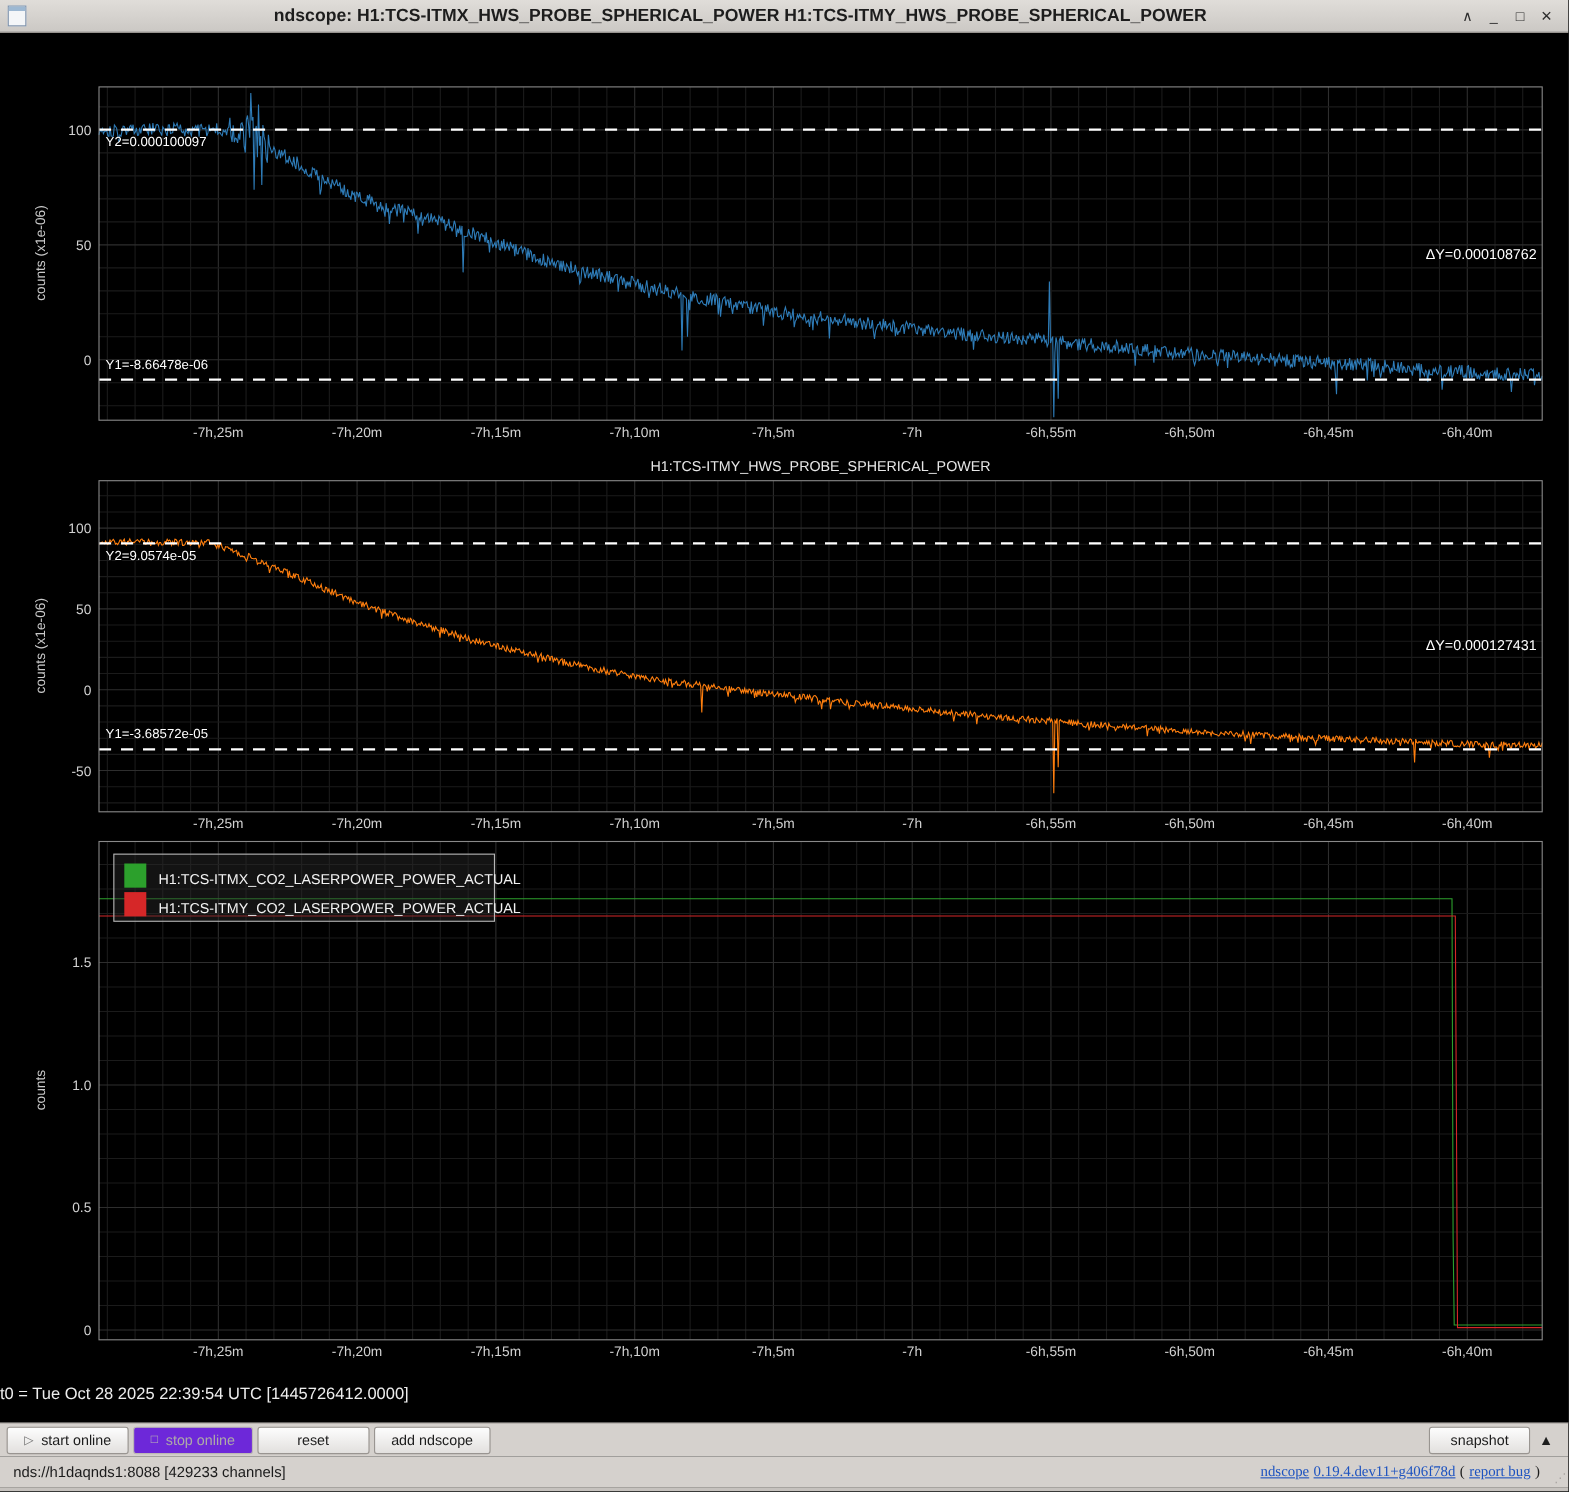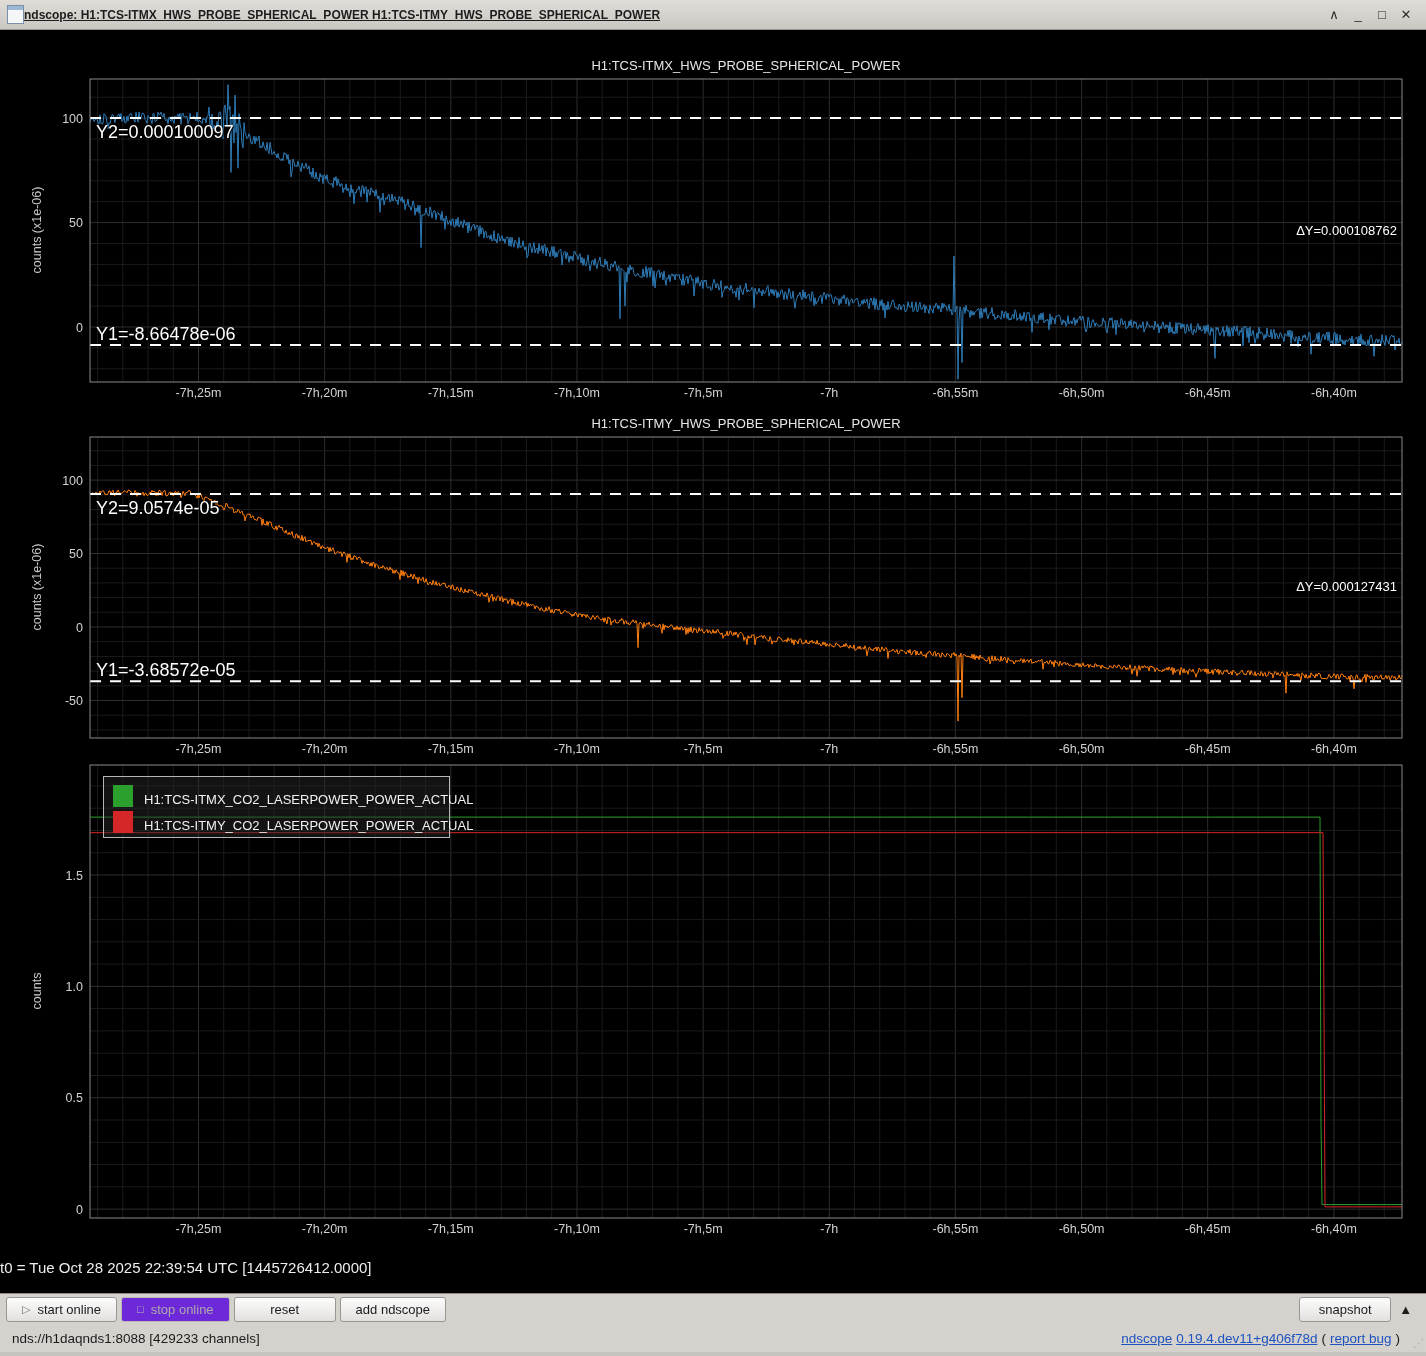--- a/index.html
+++ b/index.html
@@ -5,32 +5,32 @@
   html,body{margin:0;padding:0;background:#3a3a3a;}
   .window{width:1426px;height:1356px;position:relative;background:#000;
     font-family:"Liberation Sans",sans-serif;overflow:hidden;}
   
   .titlebar{height:30px;background:linear-gradient(#e0ddd9,#cbc8c4);
     border-bottom:1px solid #97938f;box-sizing:border-box;
     display:flex;align-items:center;}
   .win-icon{width:15px;height:17px;margin-left:7px;background:#f4f6f8;
     border:1px solid #7a8fa8;position:relative;}
   .win-icon:before{content:"";position:absolute;left:0;top:0;right:0;height:4px;background:#9db8d2;}
-  .title-text{flex:1;font-size:12px;font-weight:bold;color:#1d1d1d;
-    white-space:nowrap;overflow:hidden;text-decoration:underline;}
+  .title-text{flex:1;text-align:center;font-size:16px;font-weight:bold;color:#1d1d1d;
+    white-space:nowrap;overflow:hidden;}
   .win-controls{display:flex;align-items:center;margin-right:8px;}
   .win-controls span{width:24px;text-align:center;color:#2c2c2c;font-size:13px;cursor:default;}
   
   .plot-region{position:relative;width:1426px;height:1263px;background:#000;}
   #charts{position:absolute;left:0;top:0;}
   .plot-title{position:absolute;left:90px;width:1312px;text-align:center;
     font-size:13px;color:#e6e6e6;}
   .vlabel{position:absolute;left:-42px;width:160px;height:16px;text-align:center;
     font-size:12.5px;color:#c9c9c9;transform:rotate(-90deg);}
-  .cursor-label{position:absolute;left:96px;font-size:18px;color:#ffffff;
+  .cursor-label{position:absolute;left:96px;font-size:12px;color:#ffffff;
     text-shadow:1px 1px 1px #000;white-space:nowrap;text-align:right;}
   .dy-label{position:absolute;right:29px;font-size:13px;color:#ffffff;
     text-shadow:1px 1px 1px #000;white-space:nowrap;margin-left:40px;}
   .legend{position:absolute;left:103px;top:746px;width:347px;height:62px;
     box-sizing:border-box;border:1px solid #b6b6b6;background:rgba(42,42,42,0.45);
     padding:4px 9px;display:flex;flex-direction:column;justify-content:space-around;}
   .legend-row{display:flex;align-items:flex-end;gap:11px;height:25px;}
   .swatch{width:20px;height:22px;flex:0 0 auto;}
   .legend-label{font-size:13px;color:#f2f2f2;white-space:nowrap;}
   .t0-label{position:absolute;top:1229px;left:0;width:100%;text-align:left;
@@ -43,21 +43,21 @@
     display:flex;align-items:center;justify-content:center;gap:7px;cursor:default;
     font-family:"Liberation Sans",sans-serif;}
   .btn .bicon{font-size:11px;color:#6f6f6f;}
   .btn.disabled{color:#aeaba7;background:#6d28d9;border-color:#bcb8b4;}
   .btn.disabled .bicon{color:#bcb8b4;}
   .spacer{flex:1;}
   .collapse{color:#1d1d1d;font-size:13px;margin:0 8px 0 4px;cursor:default;}
   
   .statusbar{height:28px;background:#d5d1cd;display:flex;align-items:center;
     padding:0 12px;font-size:13.5px;color:#1b1b1b;}
-  .status-right{margin-left:auto;display:flex;align-items:flex-start;gap:4px;margin-right:14px;}
+  .status-right{margin-left:auto;display:flex;align-items:flex-start;gap:4px;margin-right:14px;font-family:Liberation Serif, serif;}
   a.link{color:#1d53c0;text-decoration:underline;cursor:pointer;}
   .grip{position:absolute;right:2px;bottom:6px;color:#a8a4a0;font-size:11px;}
   .bottom-strip{height:4px;background:#c6c2be;}
 </style>
 </head>
 <body>
 
 <div class="window">
 
   <div class="titlebar">
@@ -330,21 +330,20 @@
         <text x="955.4" y="1203" text-anchor="middle" fill="#d2d2d2" font-size="12.5px" font-family="Liberation Sans, sans-serif">-6h,55m</text>
         <text x="1081.6" y="1203" text-anchor="middle" fill="#d2d2d2" font-size="12.5px" font-family="Liberation Sans, sans-serif">-6h,50m</text>
         <text x="1207.7" y="1203" text-anchor="middle" fill="#d2d2d2" font-size="12.5px" font-family="Liberation Sans, sans-serif">-6h,45m</text>
         <text x="1333.9" y="1203" text-anchor="middle" fill="#d2d2d2" font-size="12.5px" font-family="Liberation Sans, sans-serif">-6h,40m</text>
         <text x="83" y="1183.6" text-anchor="end" fill="#d2d2d2" font-size="12.5px" font-family="Liberation Sans, sans-serif">0</text>
         <text x="83" y="1072.2" text-anchor="end" fill="#d2d2d2" font-size="12.5px" font-family="Liberation Sans, sans-serif">0.5</text>
         <text x="83" y="960.9" text-anchor="end" fill="#d2d2d2" font-size="12.5px" font-family="Liberation Sans, sans-serif">1.0</text>
         <text x="83" y="849.5" text-anchor="end" fill="#d2d2d2" font-size="12.5px" font-family="Liberation Sans, sans-serif">1.5</text>
       </svg>
 
-    <div class="plot-title" style="top:28px">H1:TCS-ITMX_HWS_PROBE_SPHERICAL_POWER</div>
     <div class="plot-title" style="top:386px">H1:TCS-ITMY_HWS_PROBE_SPHERICAL_POWER</div>
 
     <div class="vlabel" style="top:192px">counts (x1e-06)</div>
     <div class="vlabel" style="top:549px">counts (x1e-06)</div>
     <div class="vlabel" style="top:953px">counts</div>
 
     <div class="cursor-label" id="cursor-y2-0" style="top: 91.8739px;">Y2=0.000100097</div>
     <div class="cursor-label" id="cursor-y1-0" style="top: 294.148px;">Y1=-8.66478e-06</div>
     <div class="dy-label" id="cursor-dy-0" style="top: 192.511px;">ΔY=0.000108762</div>
 

